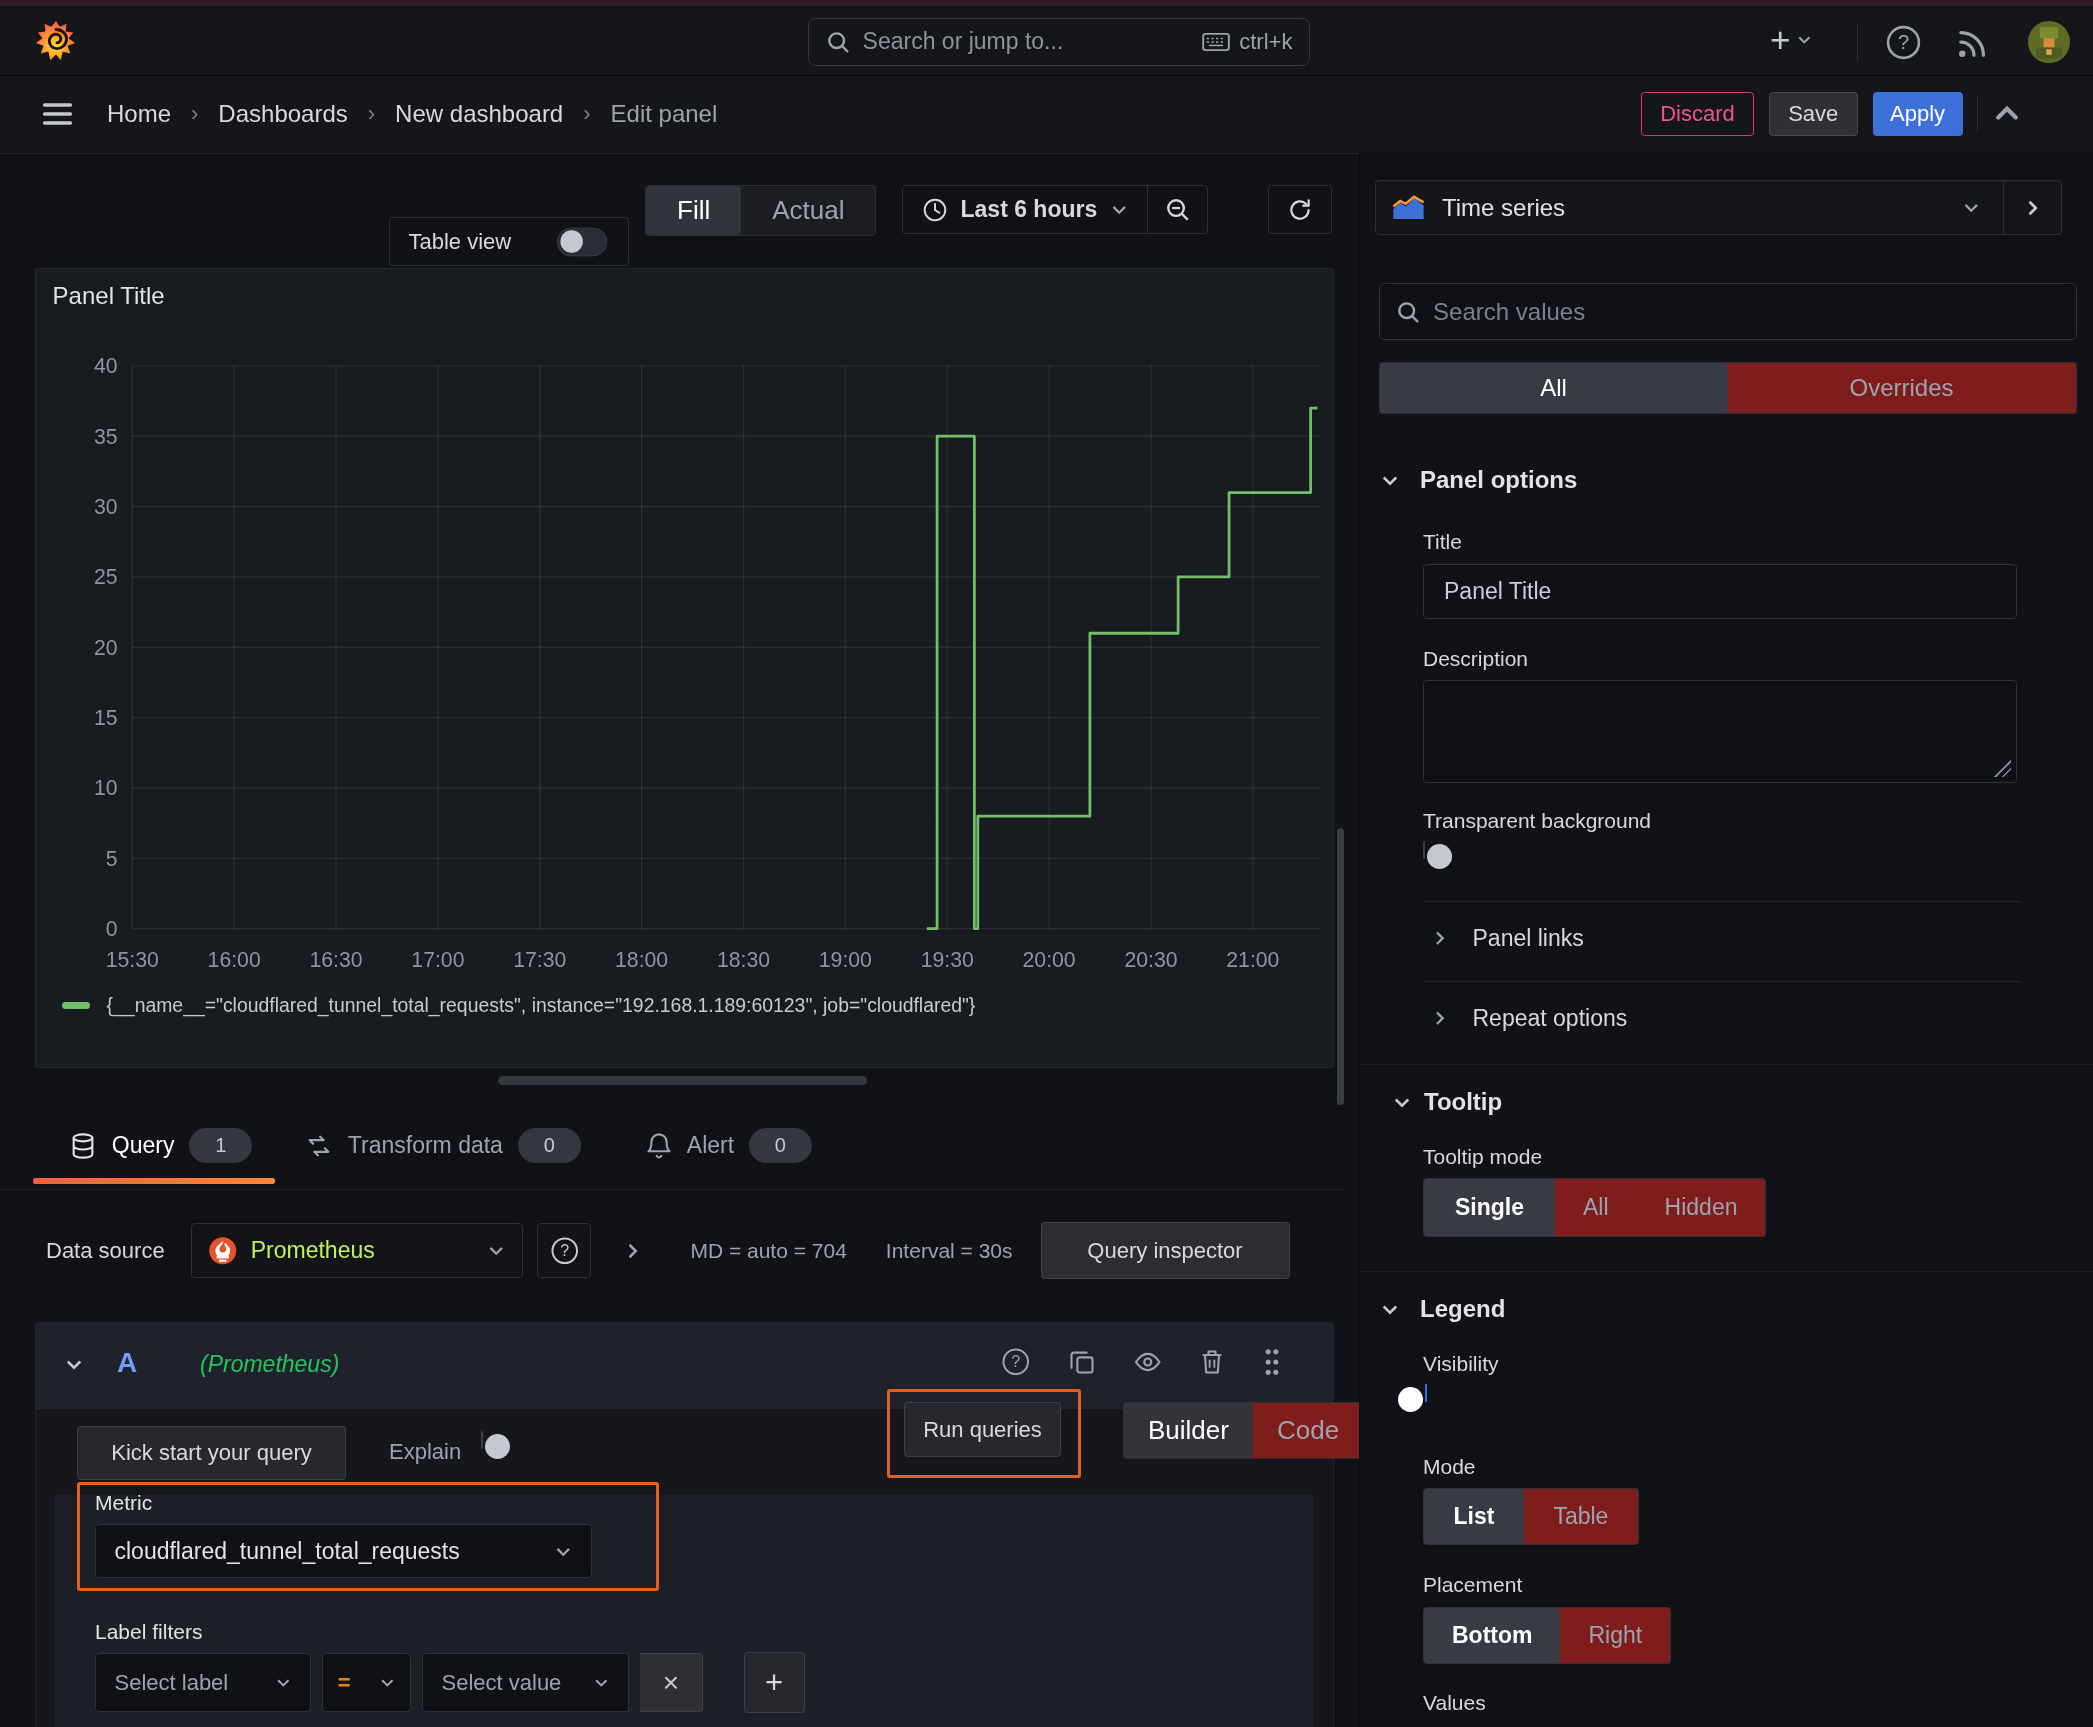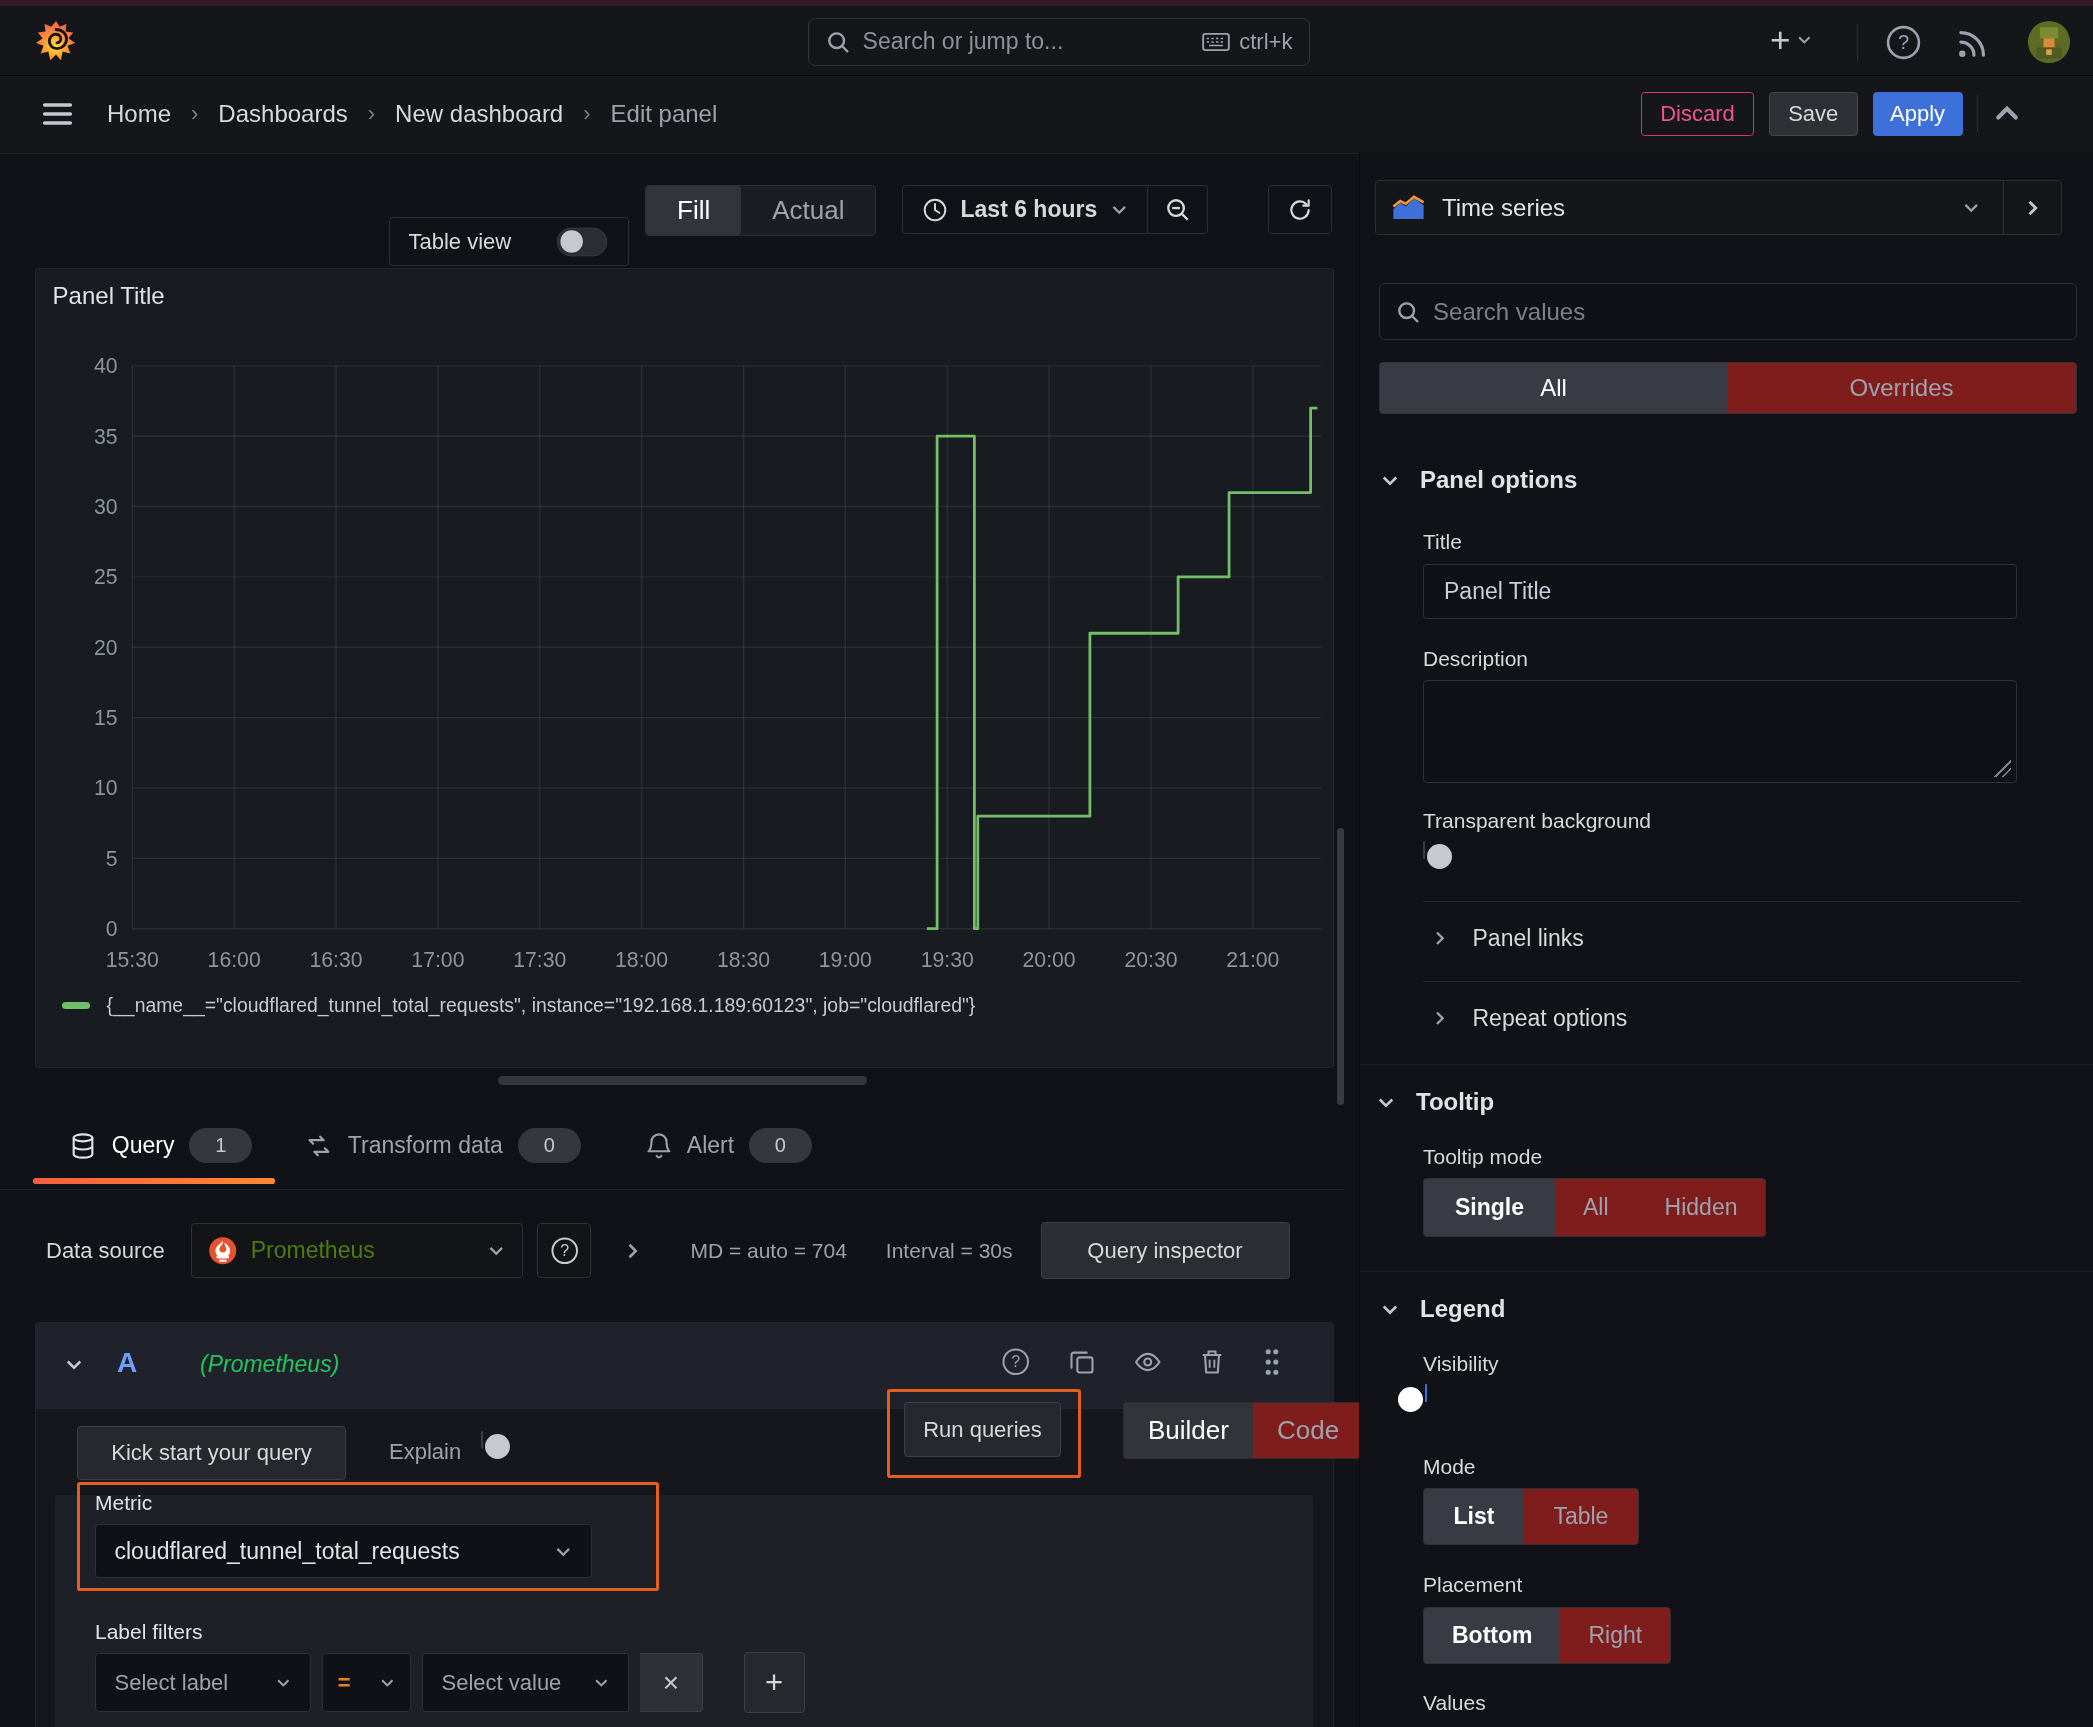--- a/index.html
+++ b/index.html
@@ -301,21 +301,21 @@
   <div class="abs row" style="left:46px;top:1211px;height:79px;">
     <span style="font-size:22px;">Data source</span>
     <div class="row field" style="margin-left:26px;width:332px;height:55px;padding:0 16.6px;box-sizing:border-box;background:#131418;justify-content:space-between;">
       <span class="row" style="gap:13px;">
         <svg width="29.5" height="29.5" viewBox="0 0 24 24">
             <circle cx="12" cy="12" r="11" fill="#e6522c"></circle>
             <path d="M12 4c1 2.5-2.8 4.4-2.8 7a2.9 2.9 0 0 0 5.6.6C15.6 9.5 13 8 13.6 5.4 15.8 7 18 9 18 12a6 6 0 0 1-12 0c0-3.5 3.4-5.2 6-8z" fill="#fff"></path>
             <rect x="7" y="16.2" width="10" height="2" fill="#fff"></rect>
             <rect x="9" y="19.2" width="6" height="1.8" fill="#fff"></rect>
           </svg>
-        <span style="font-size:23px;color:#4d7c0f;">Prometheus</span>
+        <span style="font-size:23px;color:#bef264;">Prometheus</span>
       </span>
       <svg width="18.5" height="18.5" viewBox="0 0 16 16">
           <path d="M3 6l5 5 5-5" stroke="#9da3ad" stroke-width="2" fill="none"></path>
         </svg>
     </div>
     <div class="row field" style="margin-left:14.8px;width:54px;height:55px;justify-content:center;background:#131418;box-sizing:border-box;">
       <svg width="29.5" height="29.5" viewBox="0 0 24 24" style="font-size:24px">
           <circle cx="12" cy="12" r="10" fill="none" stroke="#c7c9d1" stroke-width="1.6"></circle>
           <text x="12" y="16.5" text-anchor="middle" font-size="13" fill="#c7c9d1" font-family="Liberation Sans,sans-serif">?</text>
         </svg>
@@ -492,21 +492,21 @@
     <div class="abs row" style="left:70px;top:853px;gap:24px;">
       <svg width="18.5" height="18.5" viewBox="0 0 16 16">
           <path d="M6 3l5 5-5 5" stroke="#9da3ad" stroke-width="2" fill="none"></path>
         </svg>
       <span class="collapse-row">Repeat options</span>
     </div>
 
     <div class="abs sectline" style="left:0;top:912px;width:735px;"></div>
 
     
-    <div class="abs row" style="left:16px;top:936px;gap:20px;">
+    <div class="abs row" style="left:32px;top:936px;gap:12px;">
       <svg width="20" height="20" viewBox="0 0 16 16">
           <path d="M3 6l5 5 5-5" stroke="#c7c9d1" stroke-width="2" fill="none"></path>
         </svg>
       <span class="opt-hdr">Tooltip</span>
     </div>
     <span class="abs opt-label" style="left:63px;top:993px;">Tooltip mode</span>
     <div class="abs segbox" style="left:63px;top:1026px;height:57px;">
       <span class="seg on" style="padding:0 31px;font-size:23px;font-weight:600;">Single</span>
       <span class="seg" style="padding:0 28px;font-size:23px;">All</span>
       <span class="seg" style="padding:0 28px;font-size:23px;">Hidden</span>

